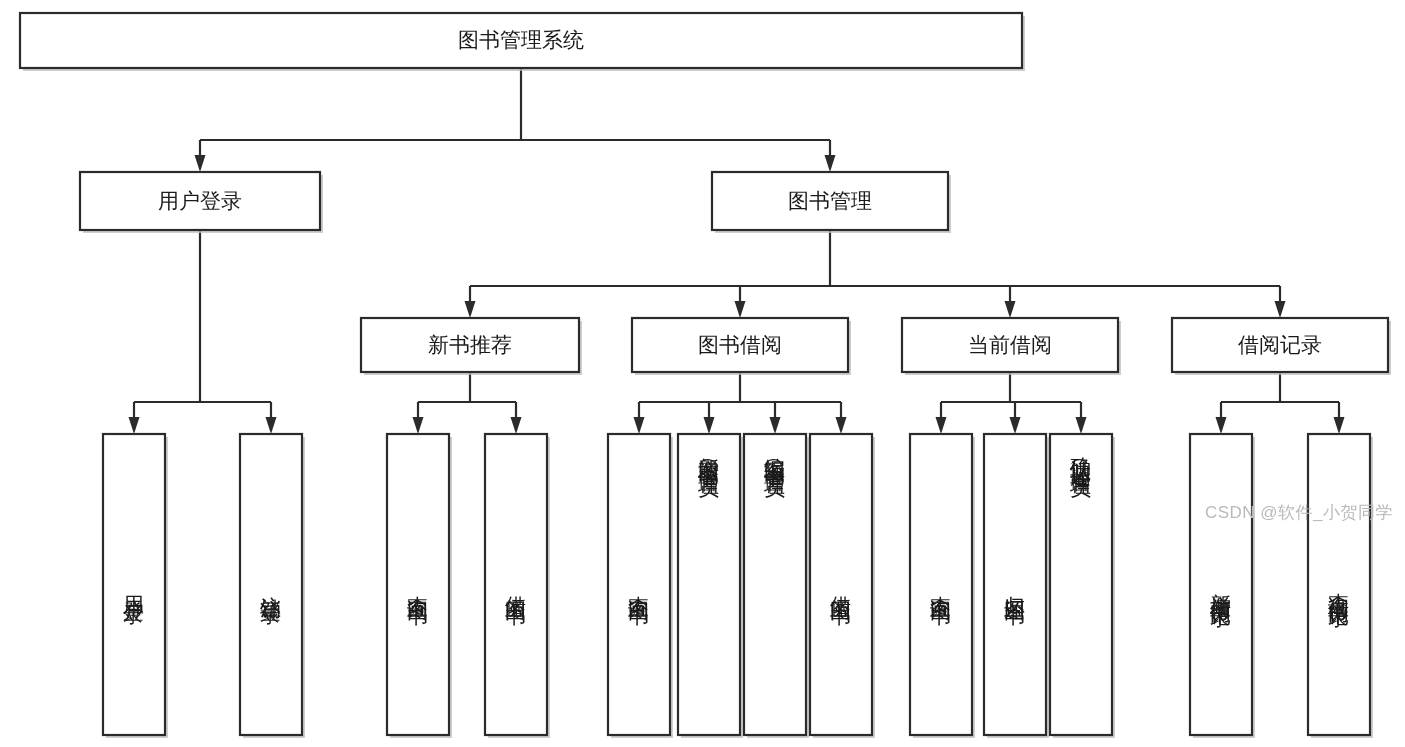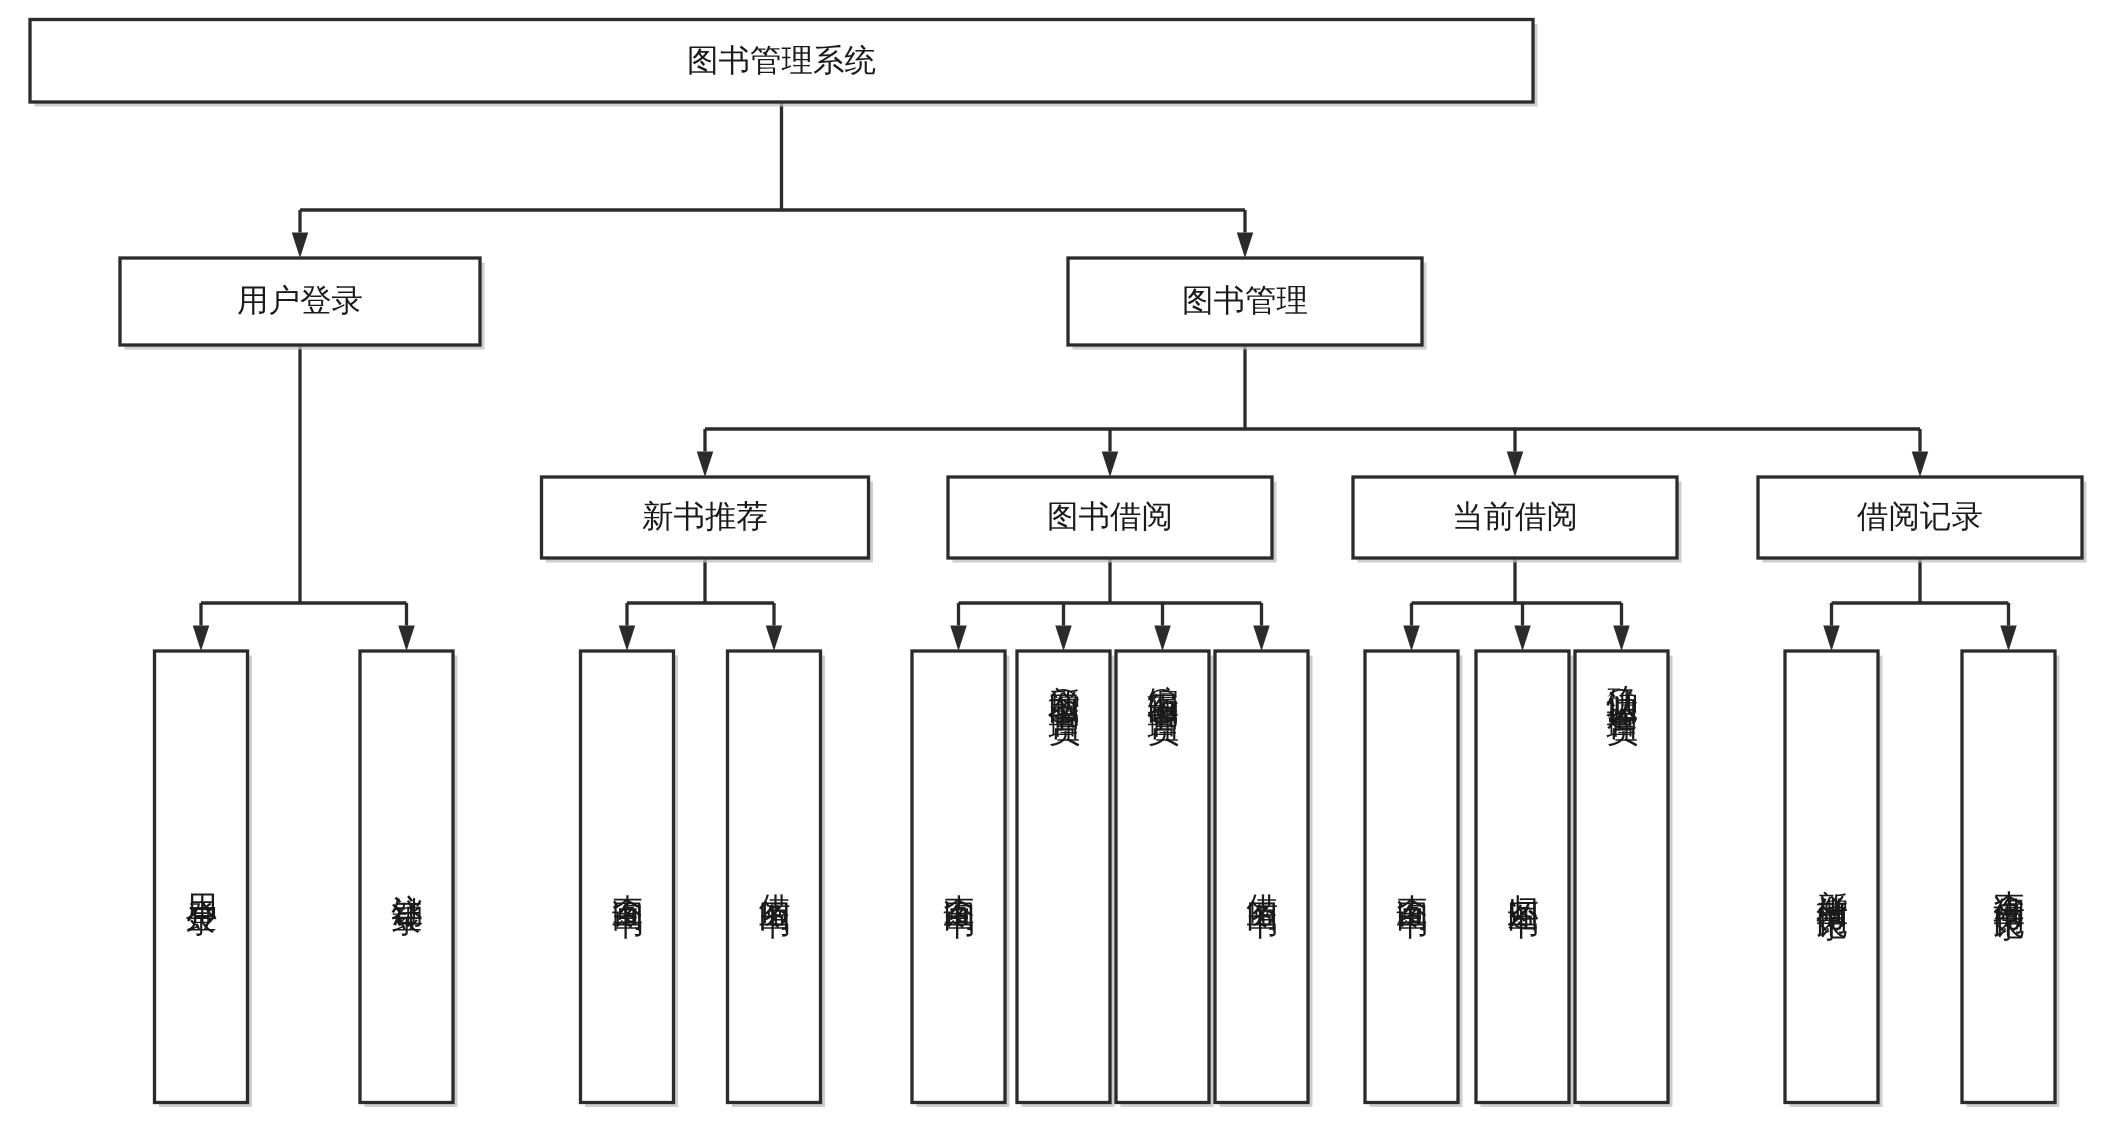--- a/index.html
+++ b/index.html
@@ -288,13 +288,14 @@
         <span class="v-label">确认归还（管理员）</span>
       </div>
       <div class="v-label-wrap" style="left: 1190px; top: 434px; width: 62px; height: 301px;">
         <span class="v-label">新增借阅记录</span>
       </div>
       <div class="v-label-wrap" style="left: 1308px; top: 434px; width: 62px; height: 301px;">
         <span class="v-label">查询借阅记录</span>
       </div>
     </div>
 
+  <div id="watermark">CSDN @软件_小贺同学</div>
 </div>
 
 </body></html>

